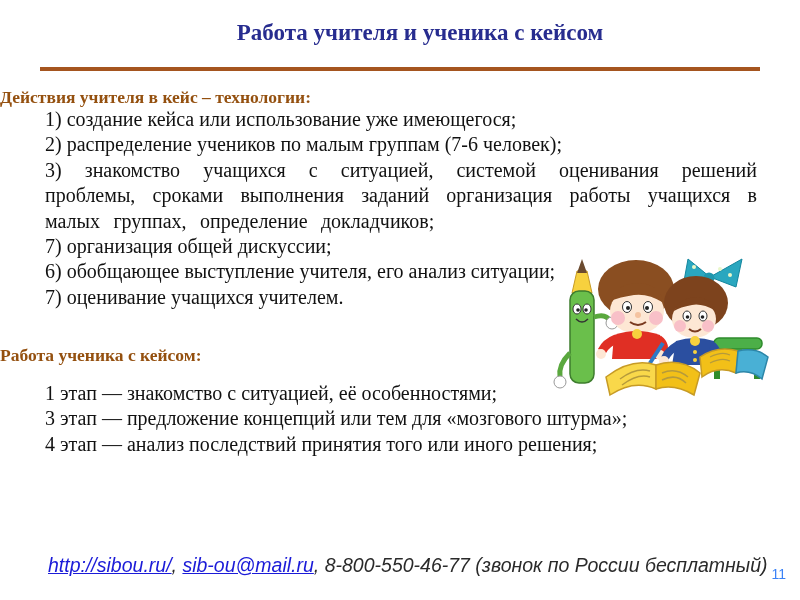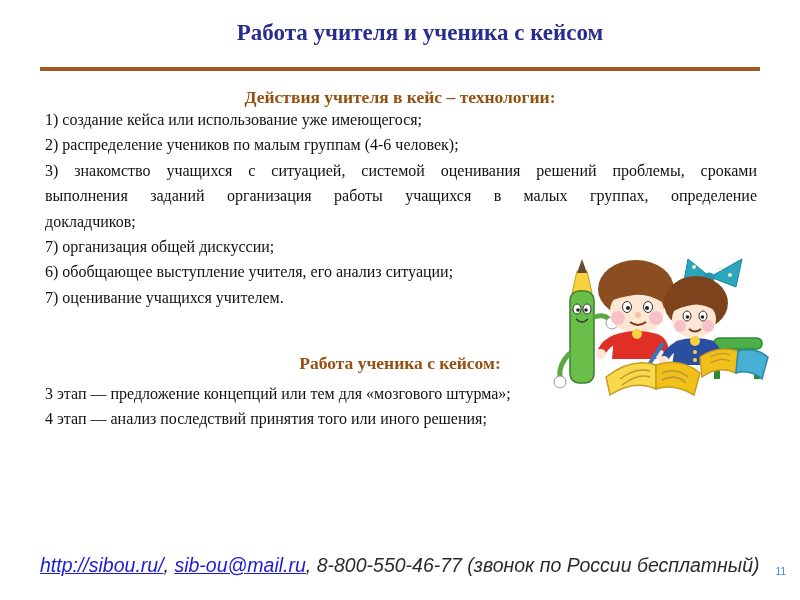--- a/index.html
+++ b/index.html
@@ -10,63 +10,63 @@
   }
   .slide-title{
     position:absolute;top:18px;left:0;width:100%;text-align:center;
     font-size:23px;font-weight:bold;color:#272c8f;line-height:30px;margin-left:20px;
   }
   .title-rule{
     position:absolute;top:67px;left:40px;width:720px;height:4px;
     background:#a5551f;border:none;margin:0;
   }
   .section-heading{
-    position:absolute;left:0;width:100%;text-align:center;
+    position:absolute;left:0;width:100%;
     font-size:17.5px;font-weight:bold;color:#94500f;line-height:22px;
   }
   .heading-1{top:86px;}
-  .heading-2{top:352px;}
+  .heading-2{top:344px;}
   .text-block{
-    position:absolute;left:45px;width:712px;font-size:16px;line-height:25.4px;
+    position:absolute;left:45px;width:712px;font-size:20px;line-height:25.4px;
   }
   .block-1{top:107px;}
   .block-2{top:381px;}
   .text-block p{margin:0;padding:0;}
   .justify{text-align:justify;text-align-last:left;word-spacing:0.42em;}
   .justify-wide{text-align:justify;text-align-last:left;word-spacing:1.05em;}
   .illustration{
     position:absolute;left:550px;top:253px;width:245px;height:150px;
   }
   .footer{
-    position:absolute;top:552px;left:40px;width:720px;
+    position:absolute;top:552px;left:48px;width:720px;
     font-family:"Liberation Sans","DejaVu Sans",sans-serif;
     font-style:italic;font-size:19.5px;color:#2a2a2a;line-height:26px;
     white-space:nowrap;
   }
   .footer a{color:#1b1bd8;text-decoration:underline;}
   .page-number{
     position:absolute;top:566px;right:14px;
     font-family:"Liberation Sans","DejaVu Sans",sans-serif;
-    font-size:10px;color:#3b82f6;
+    font-size:14px;color:#3b82f6;
   }
 </style>
 </head>
 <body>
 
 <div class="slide">
 
   <div class="slide-title">Работа учителя и ученика с кейсом</div>
 
   <div class="title-rule"></div>
 
   <div class="section-heading heading-1">Действия учителя в кейс – технологии:</div>
 
   <div class="text-block block-1">
     <p>1) создание кейса или использование уже имеющегося;</p>
-    <p>2) распределение учеников по малым группам (4-6 человек);</p>
+    <p>2) распределение учеников по малым группам (7-6 человек);</p>
     <p class="justify">3) знакомство учащихся с ситуацией, системой оценивания решений проблемы, сроками выполнения заданий организация работы учащихся в малых группах, определение докладчиков;</p>
     <p>7) организация общей дискуссии;</p>
     <p>6) обобщающее выступление учителя, его анализ ситуации;</p>
     <p>7) оценивание учащихся учителем.</p>
   </div>
 
   <div class="illustration">
     <svg viewBox="0 0 245 150" width="245" height="150" xmlns="http://www.w3.org/2000/svg">
 
       <g>
@@ -150,20 +150,21 @@
         <path d="M150 104 Q168 92 188 98 L186 120 Q168 112 152 124 Z" fill="#f2c018" stroke="#c79b25" stroke-width="1.5"></path>
         <path d="M188 98 Q206 94 218 104 L212 126 Q200 116 186 120 Z" fill="#49b0d5" stroke="#2c86a8" stroke-width="1.5"></path>
         <path d="M160 104 Q172 98 180 102 M160 110 Q172 104 180 108" stroke="#b59a3c" stroke-width="1.2" fill="none"></path>
       </g>
     </svg>
   </div>
 
   <div class="section-heading heading-2">Работа ученика с кейсом:</div>
 
   <div class="text-block block-2">
+    <p>1 этап — знакомство с ситуацией, её особенностями;</p>
     <p>3 этап — предложение концепций или тем для «мозгового штурма»;</p>
     <p>4 этап — анализ последствий принятия того или иного решения;</p>
   </div>
 
   <div class="footer">
     <a href="#">http://sibou.ru/</a><span>, </span><a href="#">sib-ou@mail.ru</a><span>, 8-800-550-46-77 (звонок по России бесплатный)</span>
   </div>
 
   <div class="page-number">11</div>
 

